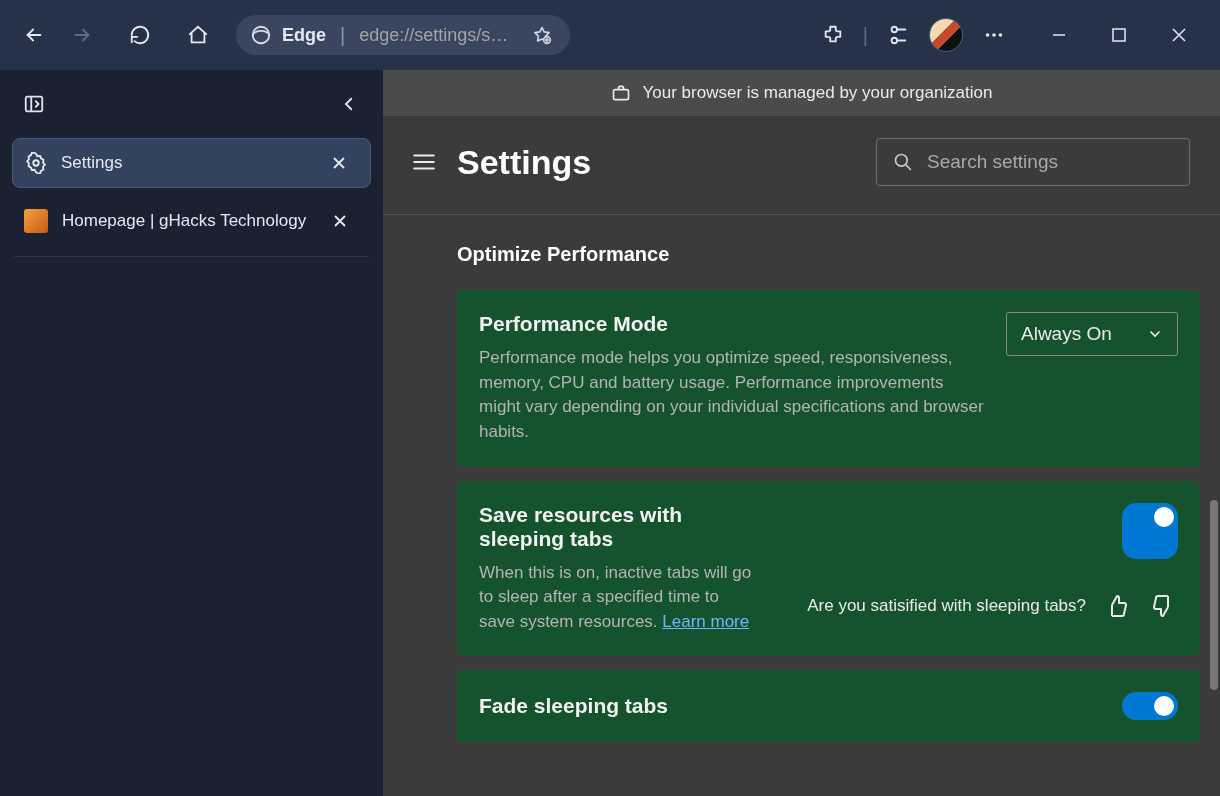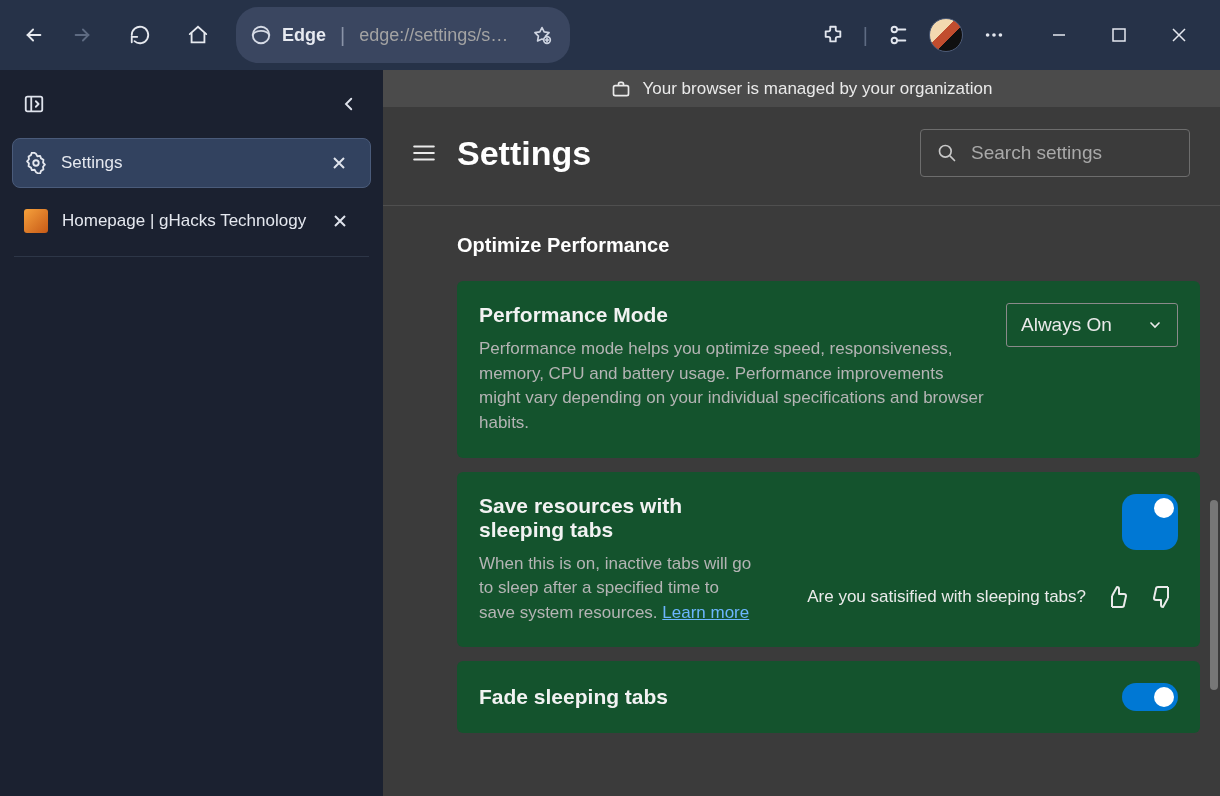--- a/index.html
+++ b/index.html
@@ -18,21 +18,21 @@
     width: 40px; height: 40px;
     display: flex; align-items: center; justify-content: center;
     border-radius: 4px;
     color: #e6e9ef;
   }
   .nav-btn.dis { color: #5e6b82; }
   .addr-wrap {
     display: flex; align-items: center;
     background: #3a4660;
     border-radius: 22px;
-    height: 56px;
+    height: 40px;
     padding: 0 18px 0 14px;
     gap: 10px;
     margin-left: 10px;
   }
   .edge-label { font-size: 18px; font-weight: 600; color: #e7eaf1; }
   .addr-sep { color: #8a94a8; font-size: 20px; margin: 0 4px; }
   .addr-url { font-size: 18px; color: #a3a3a3; }
   .titlebar-spacer { flex: 1; }
   .titlebar .icon-btn {
     width: 40px; height: 40px; display: flex; align-items: center; justify-content: center;
@@ -97,37 +97,37 @@
   .shortcut { color: #c4cad6; font-size: 16px; }
 
   
   .content {
     flex: 1;
     background: #3b3b3b;
     position: relative;
     overflow: hidden;
   }
   .managed-bar {
-    height: 37px;
+    height: 46px;
     background: #4b4b4b;
     display: flex; align-items: center; justify-content: center;
     gap: 12px;
     color: #eaeaea; font-size: 17px;
   }
 
   .settings-header {
     display: flex; align-items: center;
     padding: 22px 30px 28px 28px;
     gap: 20px;
     border-bottom: 1px solid #4f4f4f;
   }
   .settings-title { font-size: 34px; font-weight: 600; }
   .settings-header .flex { flex: 1; }
   .search-box {
-    width: 270px; height: 48px;
+    width: 314px; height: 48px;
     border: 1px solid #6d6d6d;
     border-radius: 4px;
     display: flex; align-items: center;
     padding: 12px 16px; gap: 14px;
     color: #bdbdbd;
     font-size: 19px;
     background: #3b3b3b;
   }
   .search-box input {
     background: transparent; border: none; outline: none;

